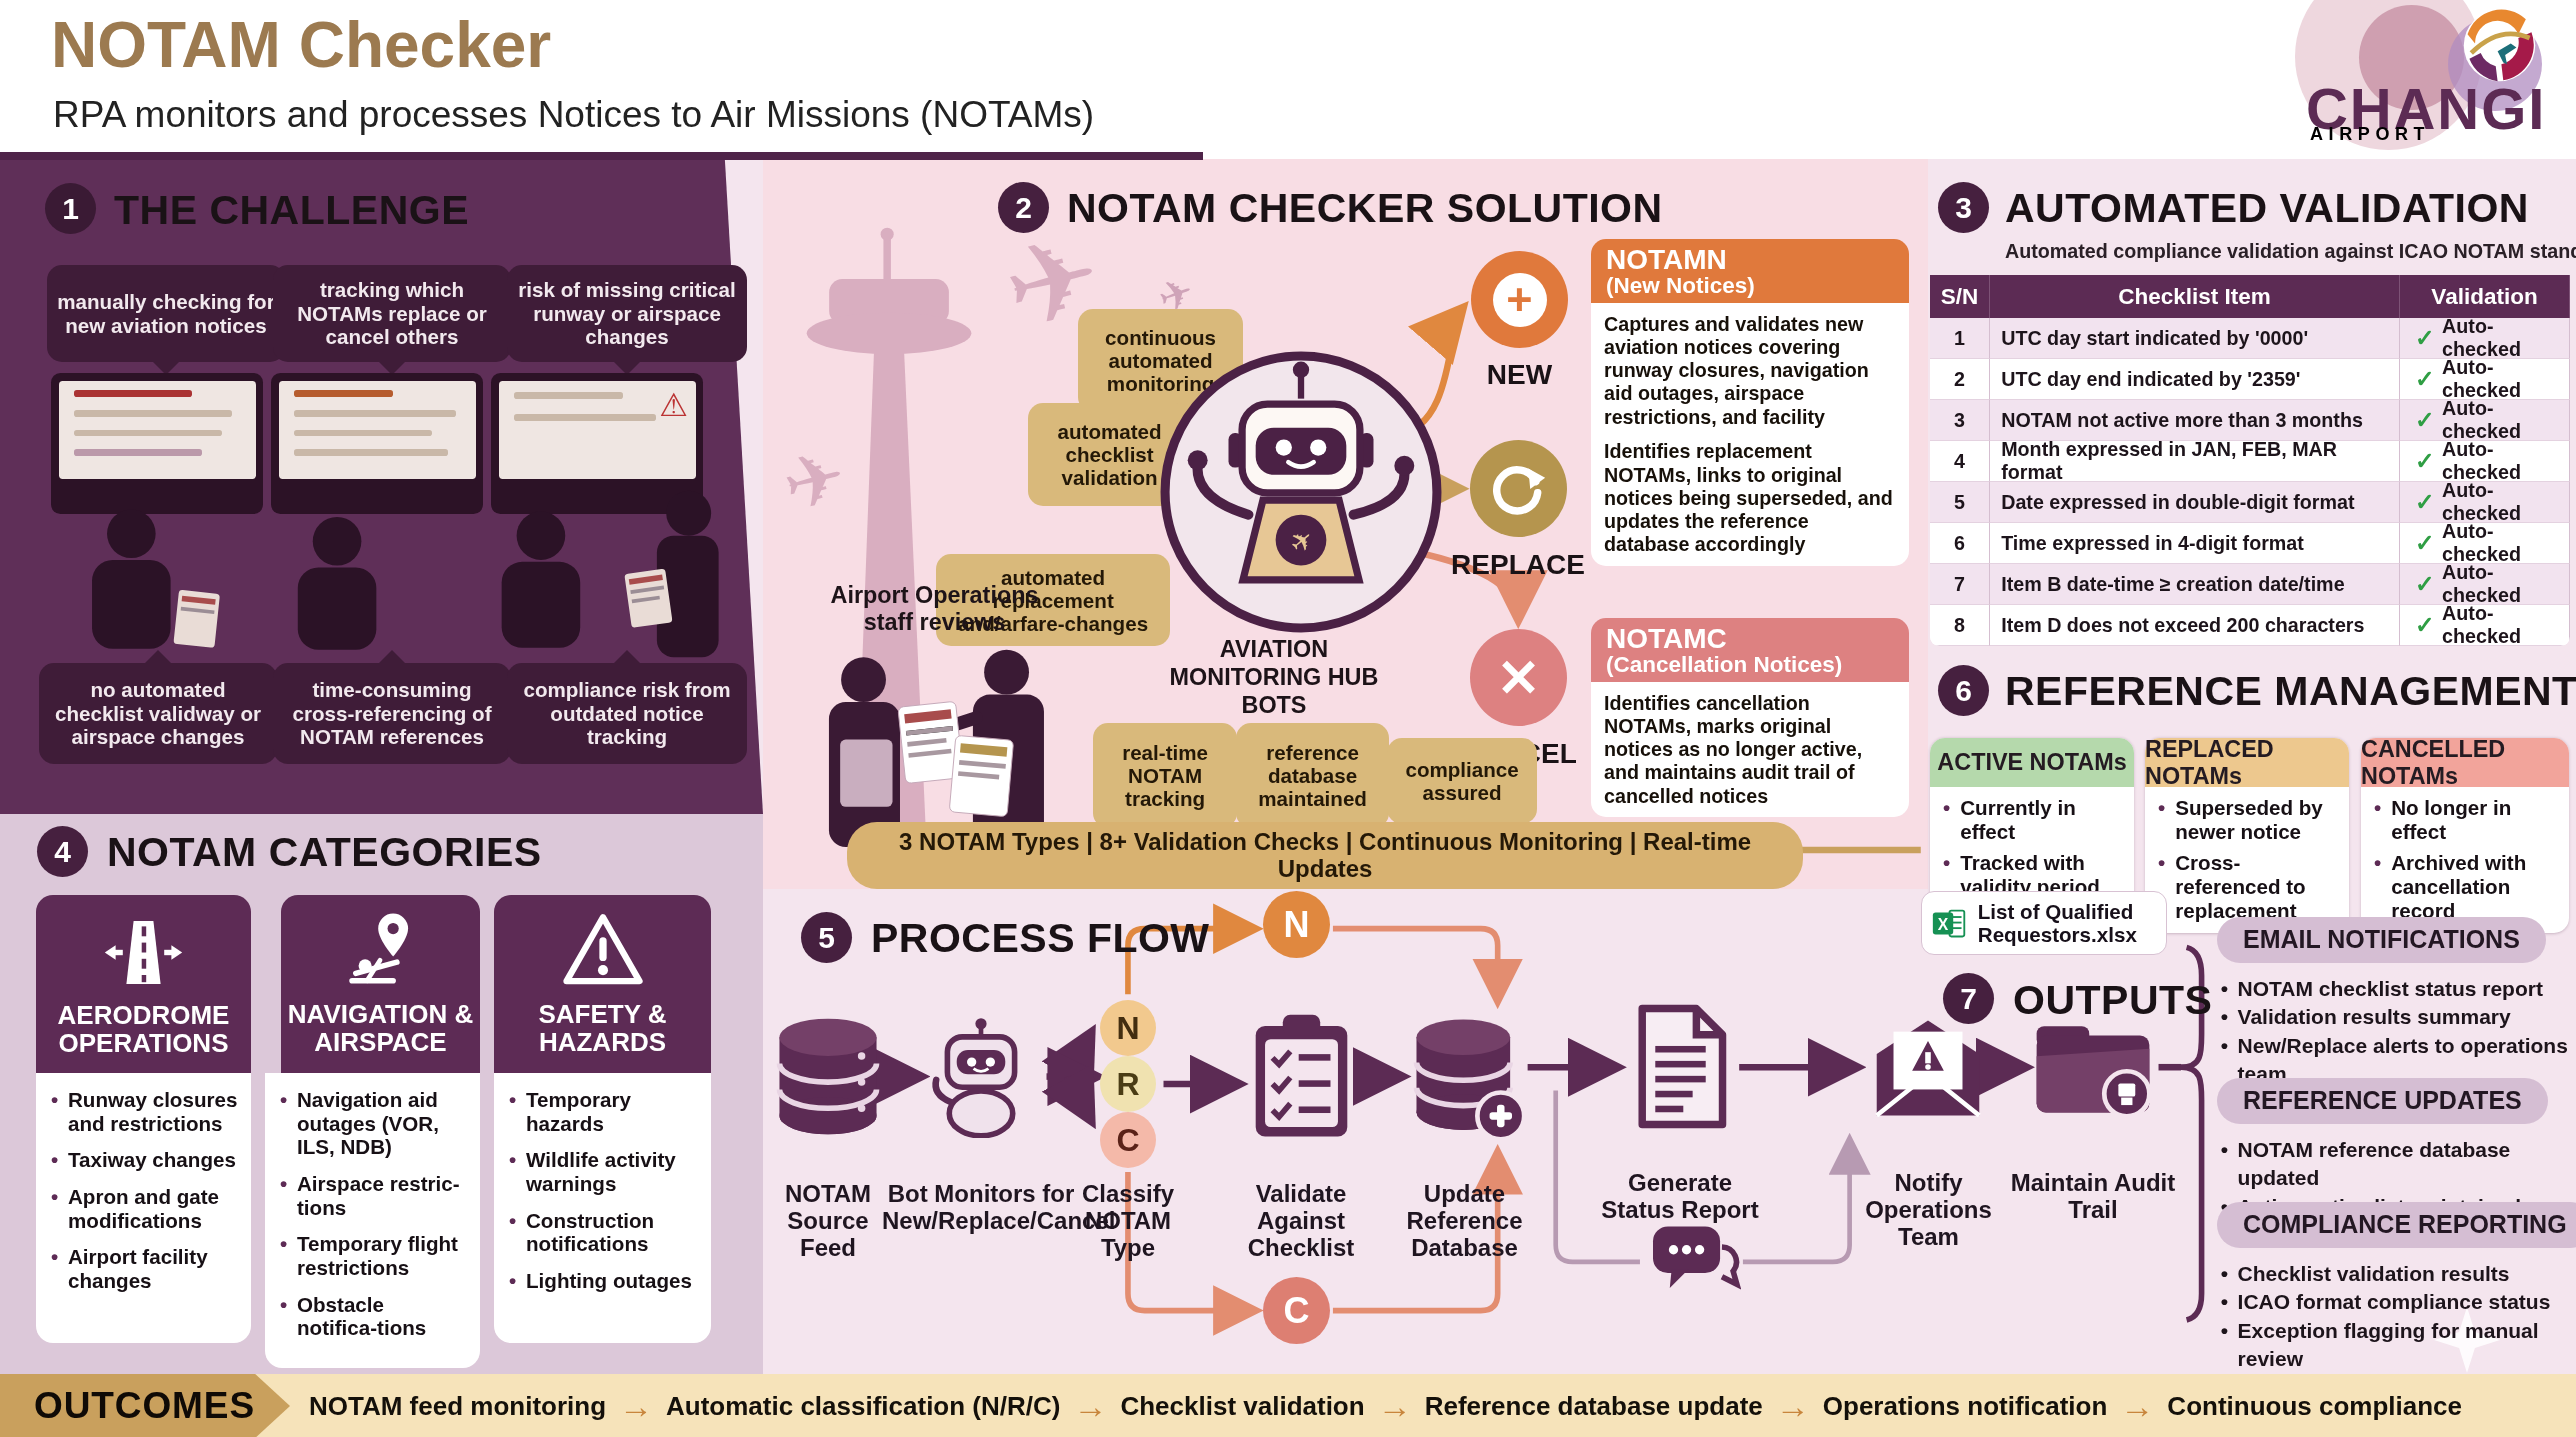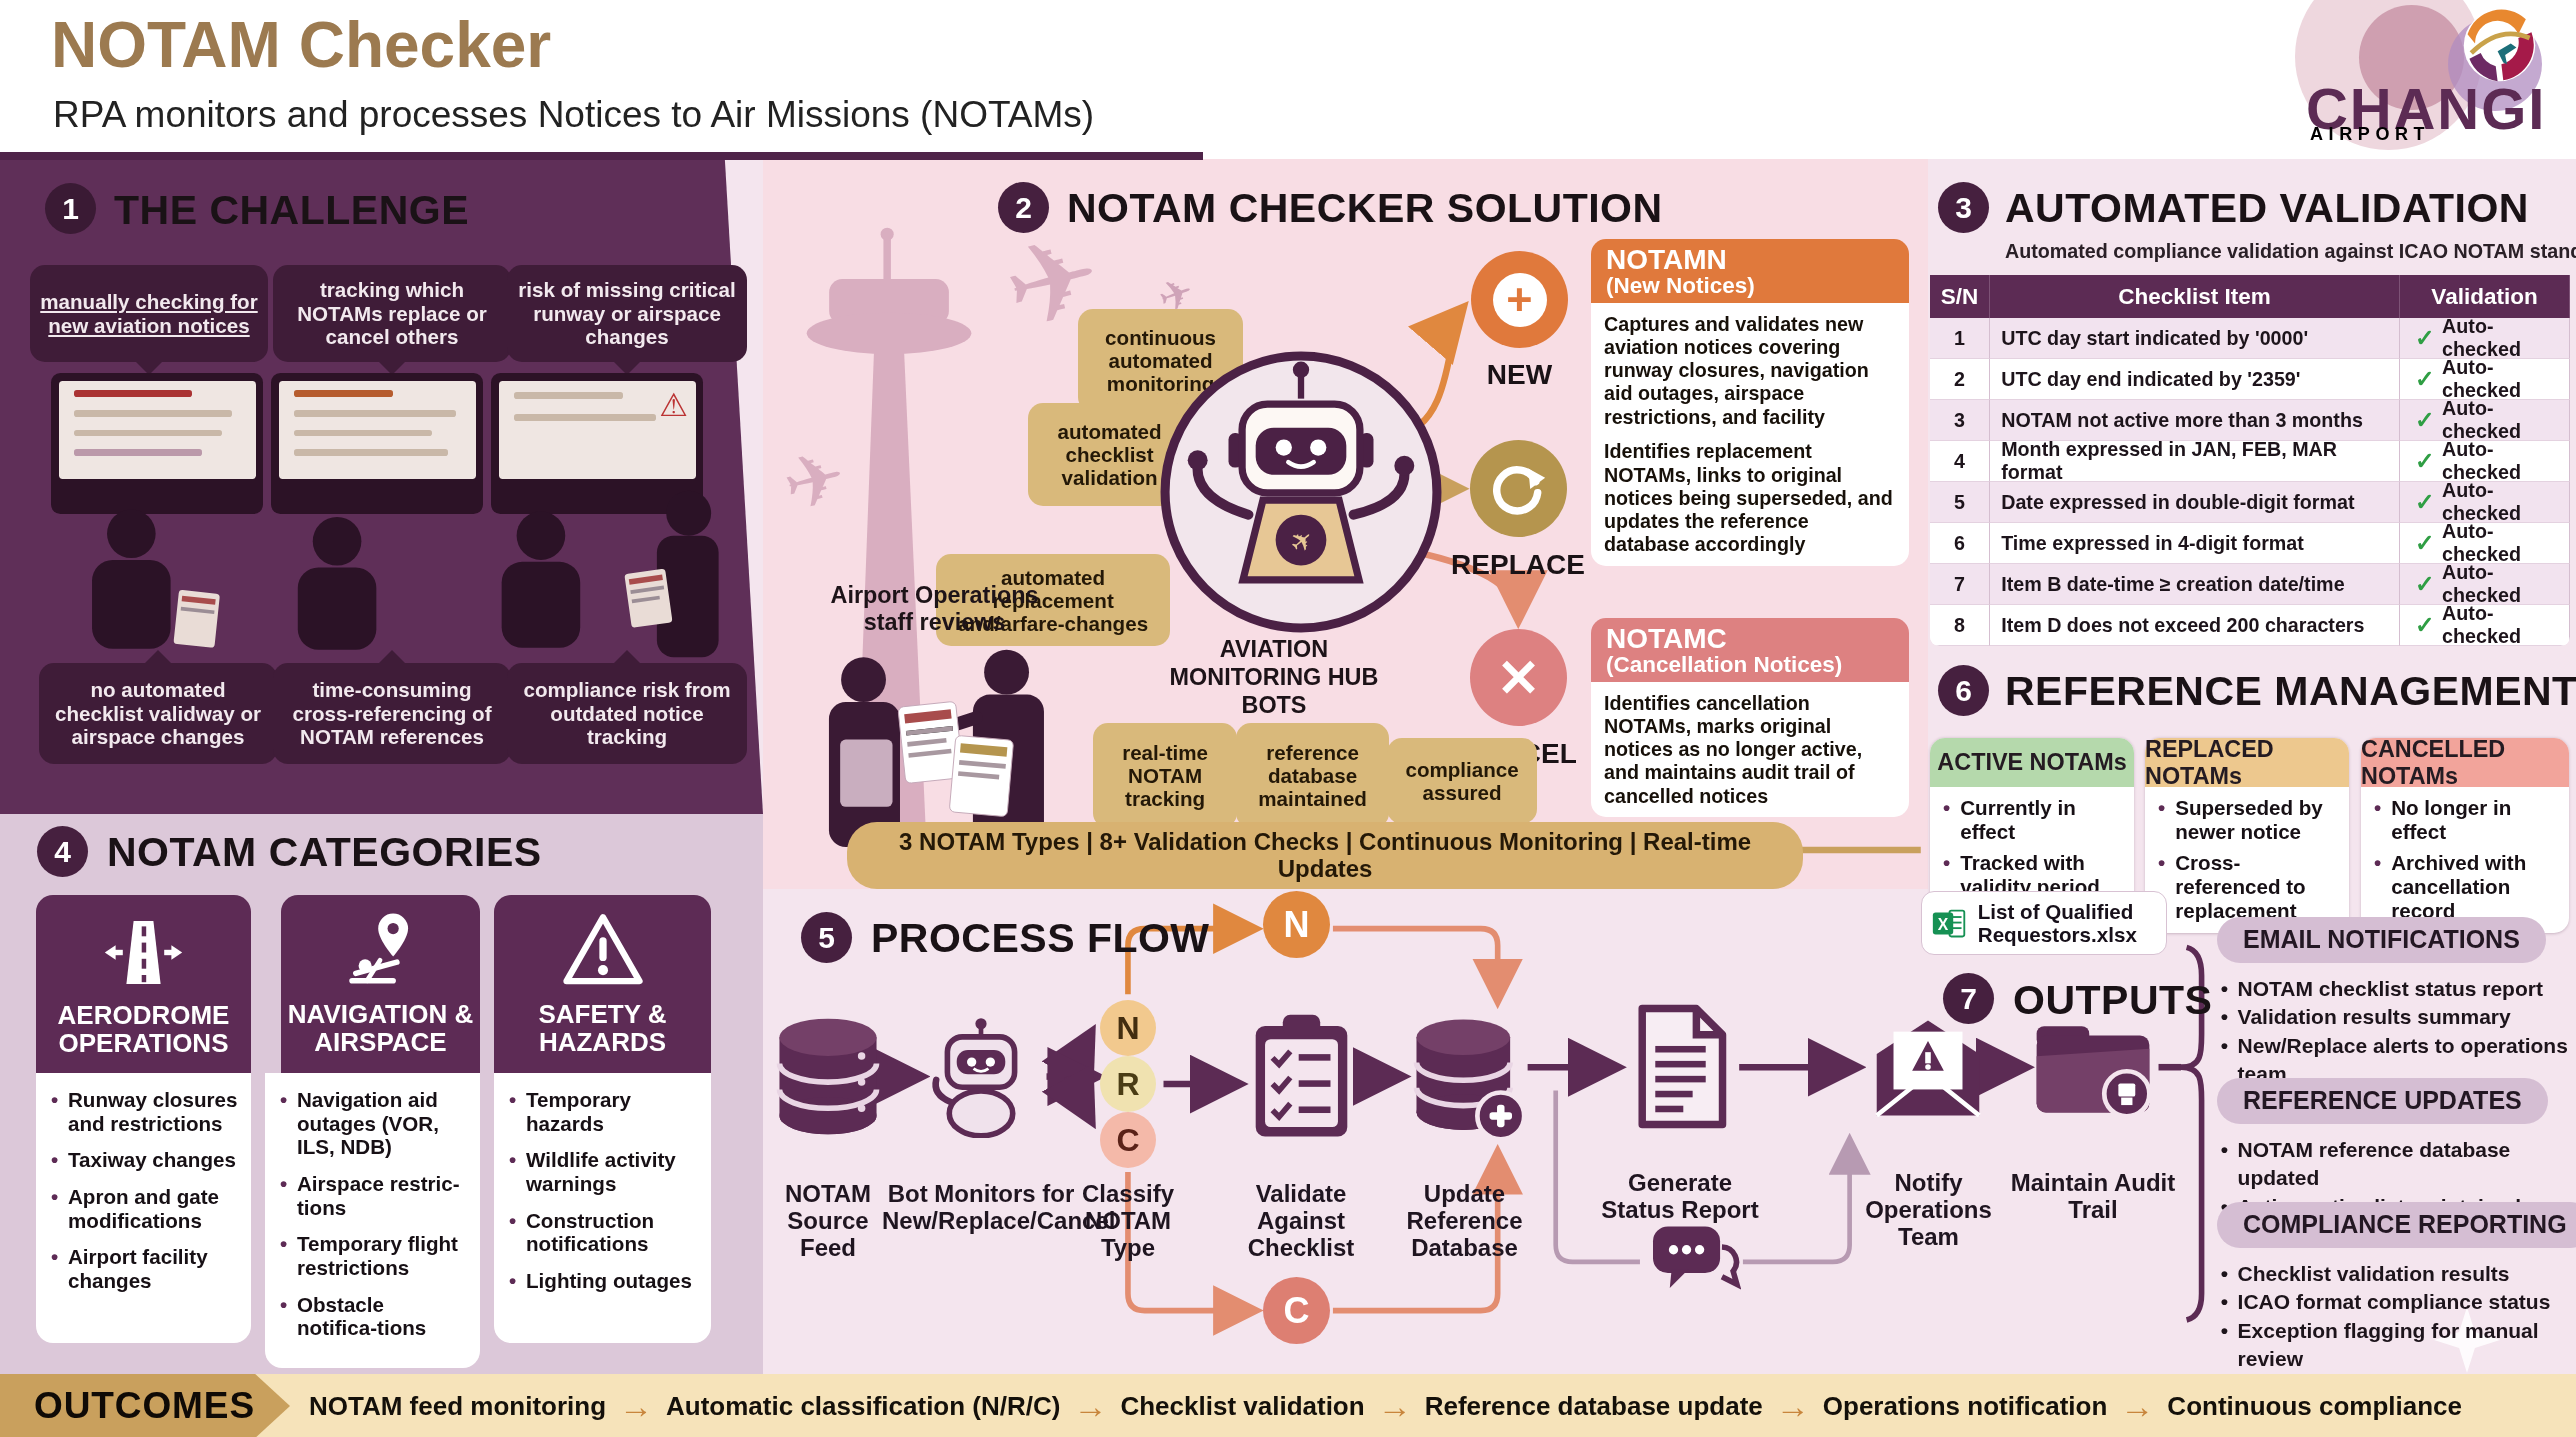--- a/index.html
+++ b/index.html
@@ -155,21 +155,21 @@
 
     <path d="M1205,1252 L1205,1382 Q1205,1400 1223,1400 L1338,1400" stroke="#e38d70" stroke-width="6" fill="none" marker-end="url(#mS)"></path>
     <path d="M1424,1400 L1582,1400 Q1600,1400 1600,1382 L1600,1234" stroke="#e38d70" stroke-width="6" fill="none" marker-end="url(#mS)"></path>
 
     <path d="M1662,1165 L1662,1330 Q1662,1348 1680,1348 L1752,1348" stroke="#b79ab2" stroke-width="5" fill="none"></path>
     <path d="M1862,1348 L1958,1348 Q1976,1348 1976,1330 L1976,1220" stroke="#b79ab2" stroke-width="5" fill="none" marker-end="url(#mM)"></path>
   </svg>
 
   <div class="abs z2 numcircle" style="left:45px;top:183px;background:#3a1a34;">1</div>
   <div class="abs z2 sectitle white" style="left:114px;top:187px;">THE CHALLENGE</div>
-  <div class="abs z2 bubble pd" style="left:30px;top:265px;width:223px;height:82px;text-decoration:underline;">manually checking for new aviation notices</div>
+  <div class="abs z2 bubble pd" style="left:47px;top:265px;width:223px;height:82px;">manually checking for new aviation notices</div>
   <div class="abs z2 bubble pd" style="left:273px;top:265px;width:223px;height:82px;">tracking which NOTAMs replace or cancel others</div>
   <div class="abs z2 bubble pd" style="left:507px;top:265px;width:225px;height:82px;">risk of missing critical runway or airspace changes</div>
 
   <div class="abs z2 monitor" style="left:51px;top:373px;width:197px;height:126px;">
     <div class="screen">
         <div class="sline" style="top:10%;width:60%;background:#a33;"></div>
         <div class="sline" style="top:30%;width:80%;background:#c9b8a8;"></div>
         <div class="sline" style="top:50%;width:75%;background:#c9b8a8;"></div>
         <div class="sline" style="top:70%;width:65%;background:#b9a;"></div>
       </div>

